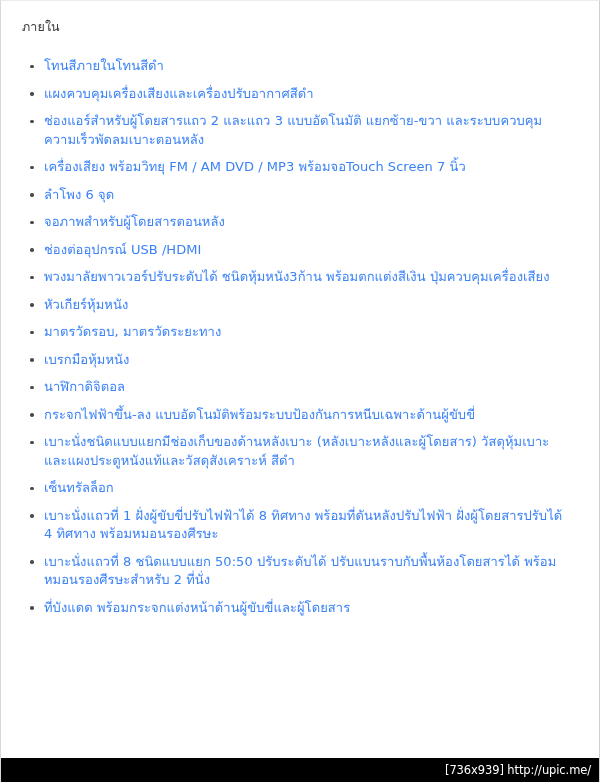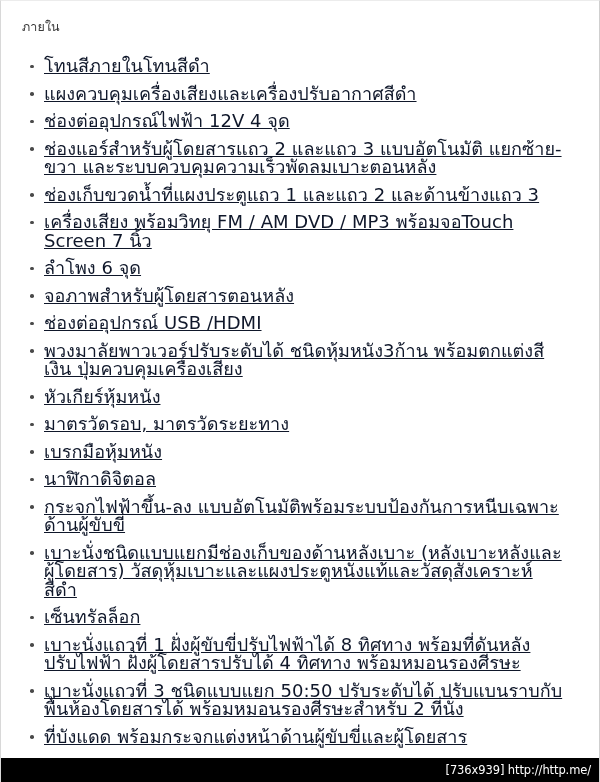--- a/index.html
+++ b/index.html
@@ -51,25 +51,24 @@
   .spec-list {
     list-style: none;
     margin: 22px 0 0 0;
     padding: 0;
   }
 
   .spec-item {
     position: relative;
     padding-left: 21px;
     margin: 0 10px 9px 8px;
-    font-size: 18px;
+    font-size: 13px;
     line-height: 18.5px;
-    color: #0f172a;
+    color: #3b82f6;
     letter-spacing: 0.05px;
-    text-decoration: underline;
   }
 
   .spec-item::before {
     content: "";
     position: absolute;
     left: 7px;
     top: 7.5px;
     width: 3.6px;
     height: 3.6px;
     border-radius: 50%;
@@ -103,40 +102,38 @@
 
 <div class="page">
 
   <div class="content">
 
     <div class="section-heading">ภายใน</div>
 
     <ul class="spec-list">
       <li class="spec-item">โทนสีภายในโทนสีดำ</li>
       <li class="spec-item">แผงควบคุมเครื่องเสียงและเครื่องปรับอากาศสีดำ</li>
-      <li class="spec-item">ช่องต่ออุปกรณ์ไฟฟ้า 12V 4 จุด</li>
       <li class="spec-item">ช่องแอร์สำหรับผู้โดยสารแถว 2 และแถว 3 แบบอัตโนมัติ แยกซ้าย-ขวา และระบบควบคุมความเร็วพัดลมเบาะตอนหลัง</li>
-      <li class="spec-item">ช่องเก็บขวดน้ำที่แผงประตูแถว 1 และแถว 2 และด้านข้างแถว 3</li>
       <li class="spec-item">เครื่องเสียง พร้อมวิทยุ FM / AM DVD / MP3 พร้อมจอTouch Screen 7 นิ้ว</li>
       <li class="spec-item">ลำโพง 6 จุด</li>
       <li class="spec-item">จอภาพสำหรับผู้โดยสารตอนหลัง</li>
       <li class="spec-item">ช่องต่ออุปกรณ์ USB /HDMI</li>
       <li class="spec-item">พวงมาลัยพาวเวอร์ปรับระดับได้ ชนิดหุ้มหนัง3ก้าน พร้อมตกแต่งสีเงิน ปุ่มควบคุมเครื่องเสียง</li>
       <li class="spec-item">หัวเกียร์หุ้มหนัง</li>
       <li class="spec-item">มาตรวัดรอบ, มาตรวัดระยะทาง</li>
       <li class="spec-item">เบรกมือหุ้มหนัง</li>
       <li class="spec-item">นาฬิกาดิจิตอล</li>
       <li class="spec-item">กระจกไฟฟ้าขึ้น-ลง แบบอัตโนมัติพร้อมระบบป้องกันการหนีบเฉพาะด้านผู้ขับขี่</li>
       <li class="spec-item">เบาะนั่งชนิดแบบแยกมีช่องเก็บของด้านหลังเบาะ (หลังเบาะหลังและผู้โดยสาร) วัสดุหุ้มเบาะและแผงประตูหนังแท้และวัสดุสังเคราะห์ สีดำ</li>
       <li class="spec-item">เซ็นทรัลล็อก</li>
       <li class="spec-item">เบาะนั่งแถวที่ 1 ฝั่งผู้ขับขี่ปรับไฟฟ้าได้ 8 ทิศทาง พร้อมที่ดันหลังปรับไฟฟ้า ฝั่งผู้โดยสารปรับได้ 4 ทิศทาง พร้อมหมอนรองศีรษะ</li>
-      <li class="spec-item">เบาะนั่งแถวที่ 3 ชนิดแบบแยก 50:50 ปรับระดับได้ ปรับแบนราบกับพื้นห้องโดยสารได้ พร้อมหมอนรองศีรษะสำหรับ 2 ที่นั่ง</li>
+      <li class="spec-item">เบาะนั่งแถวที่ 8 ชนิดแบบแยก 50:50 ปรับระดับได้ ปรับแบนราบกับพื้นห้องโดยสารได้ พร้อมหมอนรองศีรษะสำหรับ 2 ที่นั่ง</li>
       <li class="spec-item">ที่บังแดด พร้อมกระจกแต่งหน้าด้านผู้ขับขี่และผู้โดยสาร</li>
 
     </ul>
 
   </div>
 
   <div class="watermark-bar">
-    <span class="watermark-text">[736x939] http://http.me/</span>
+    <span class="watermark-text">[736x939] http://upic.me/</span>
   </div>
 
 </div>
 
 </body></html>

